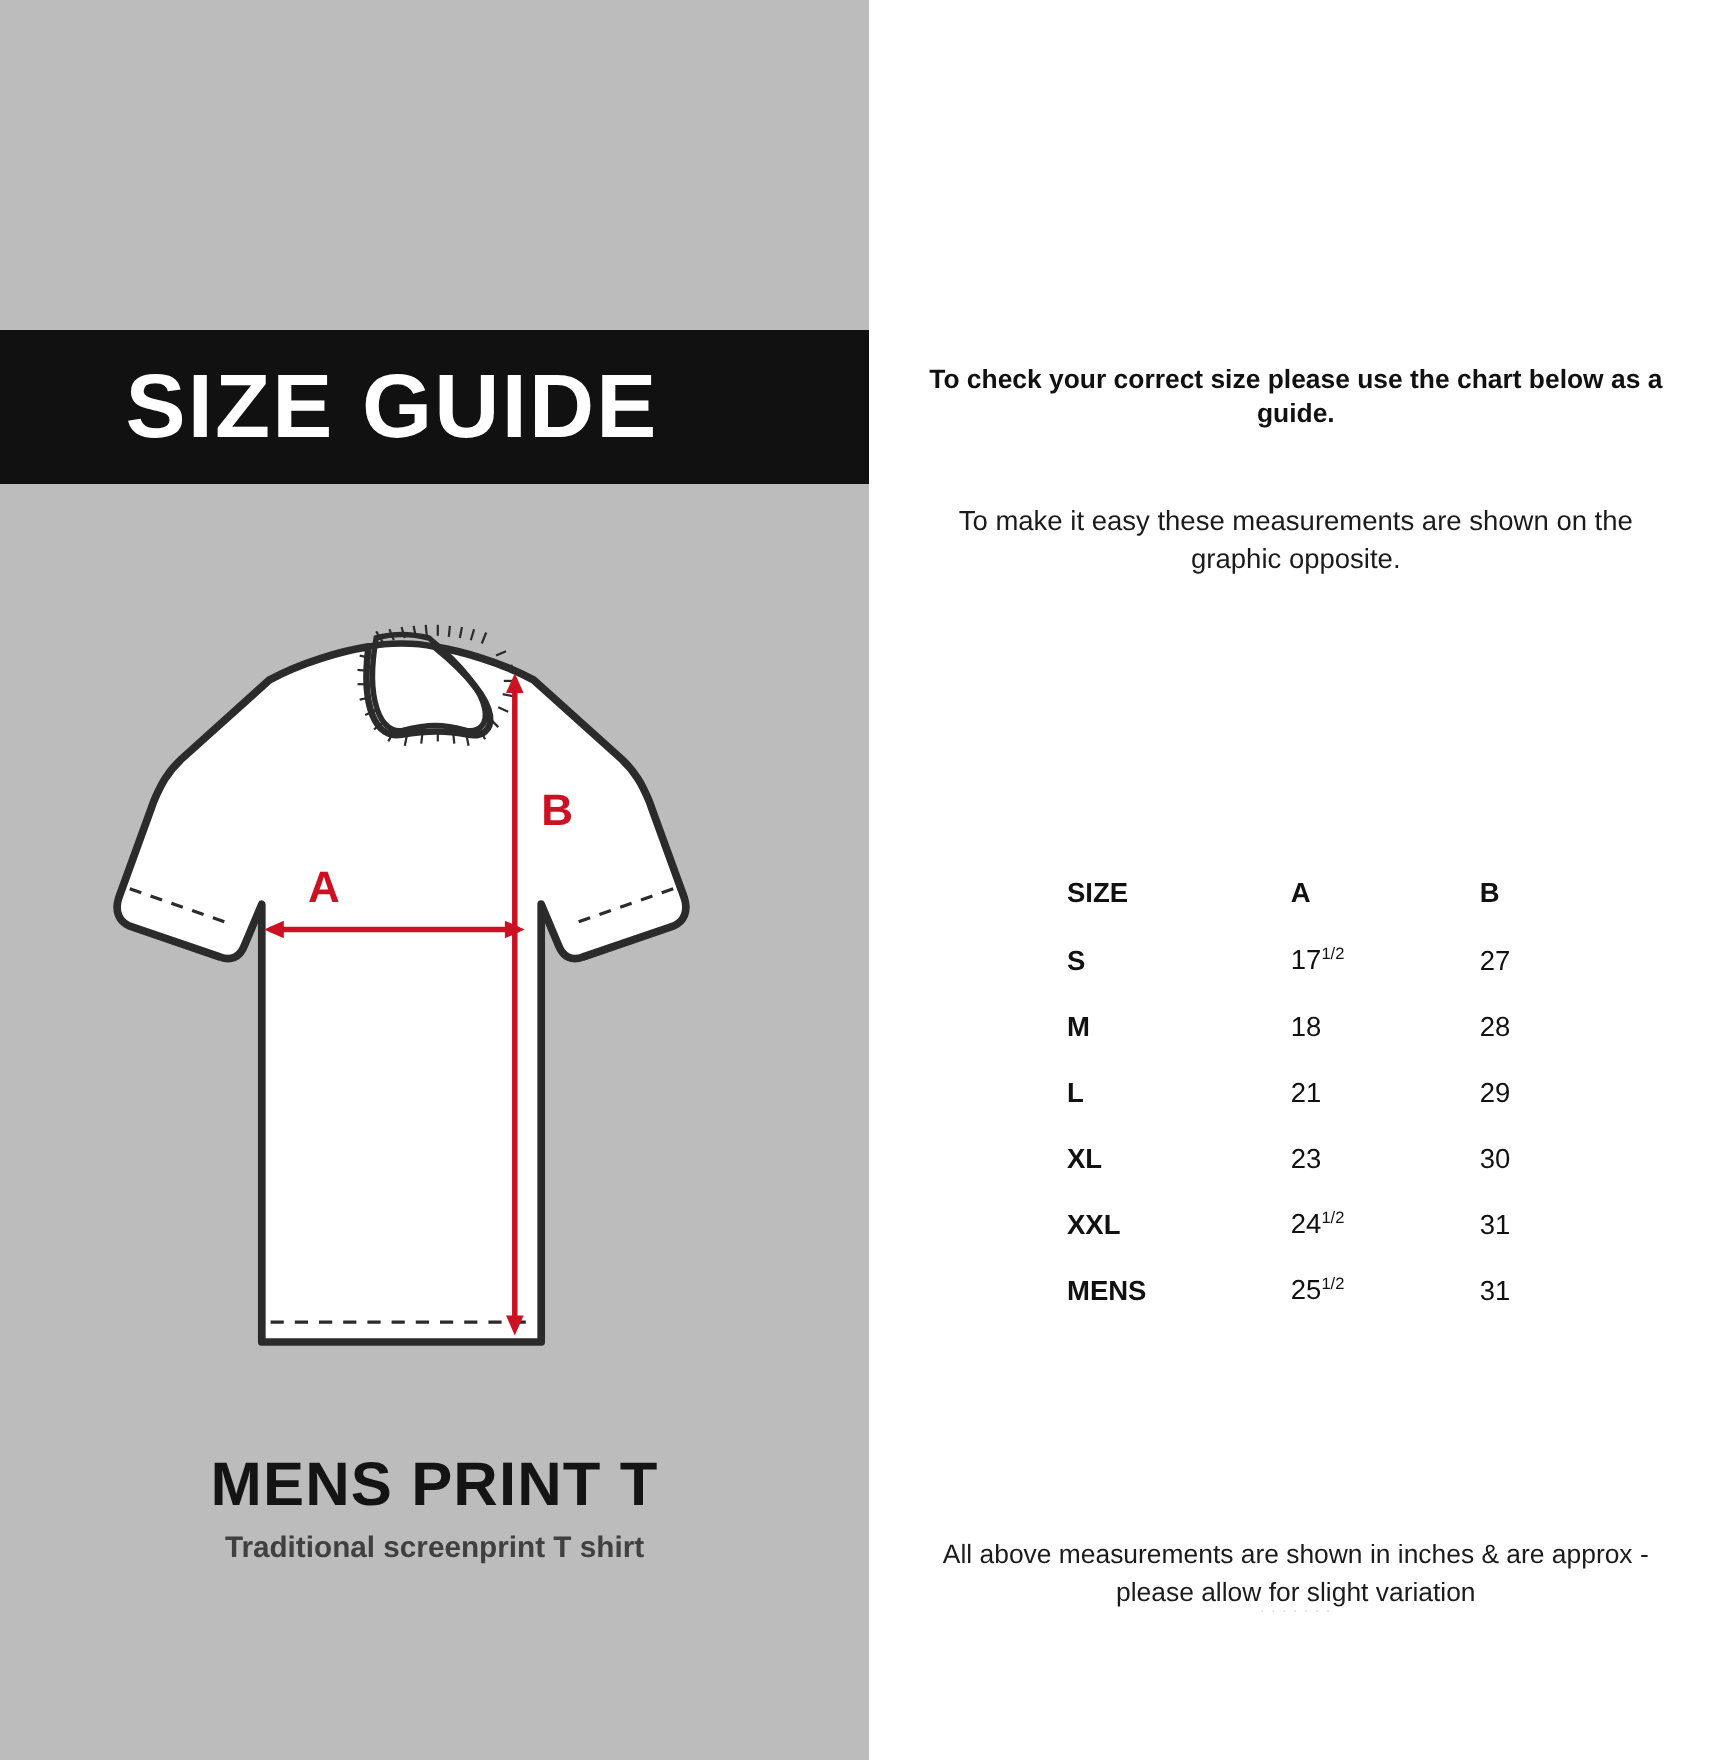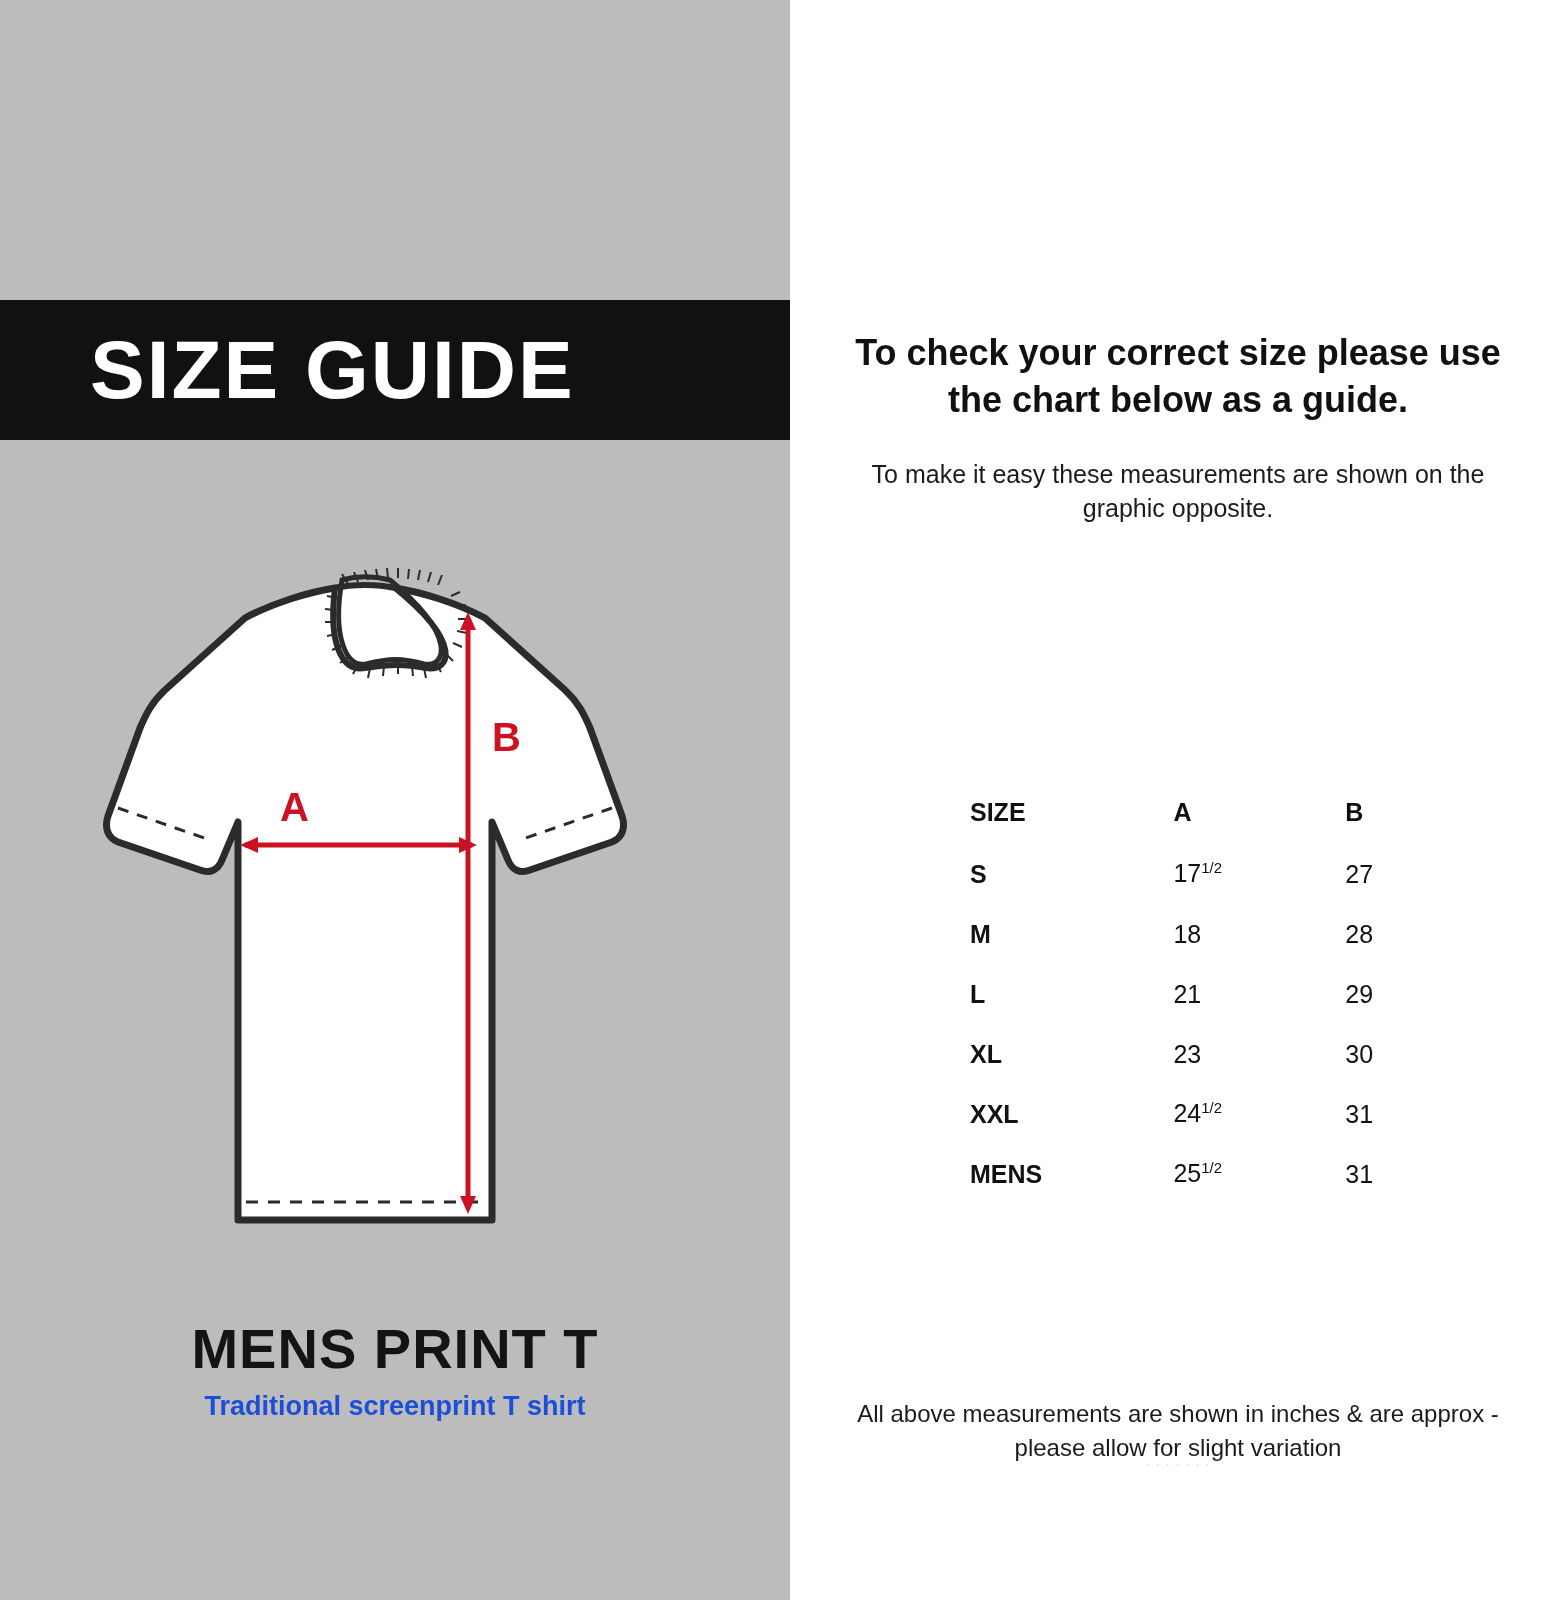--- a/index.html
+++ b/index.html
@@ -36,21 +36,21 @@
     height: 140px;
     background: #111111;
     display: flex;
     align-items: center;
   }
   .title-band .band-text {
     color: #ffffff;
     font-size: 82px;
     font-weight: bold;
     letter-spacing: 2px;
-    padding-left: 90px;
+    padding-left: 114px;
     line-height: 1;
   }
 
   .shirt-wrap {
     position: absolute;
     left: 60px;
     top: 540px;
     width: 680px;
     height: 720px;
   }
@@ -67,21 +67,21 @@
     font-size: 56px;
     font-weight: bold;
     color: #141414;
     letter-spacing: 1px;
     line-height: 1.05;
   }
   .left-caption .sub {
     margin-top: 12px;
     font-size: 27px;
     font-weight: bold;
-    color: #1d4ed8;
+    color: #404040;
   }
 
   
   .right-panel {
     position: relative;
     width: 774px;
     height: 1600px;
     background: #ffffff;
     flex: 0 0 774px;
   }
@@ -91,21 +91,21 @@
     top: 0;
     width: 774px;
     height: 1600px;
   }
   .rp-heading {
     position: absolute;
     left: 48px;
     top: 330px;
     width: 680px;
     text-align: center;
-    font-size: 36px;
+    font-size: 24px;
     font-weight: bold;
     color: #111111;
     line-height: 1.3;
   }
   .rp-para1 {
     position: absolute;
     left: 48px;
     top: 458px;
     width: 680px;
     text-align: center;

